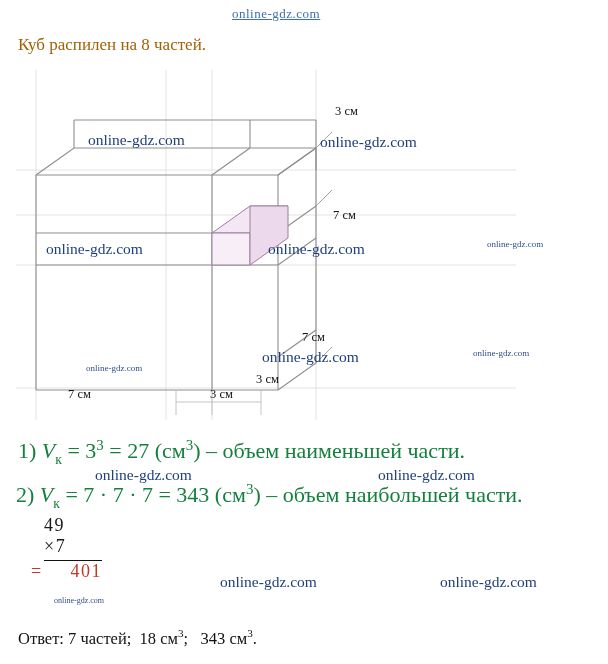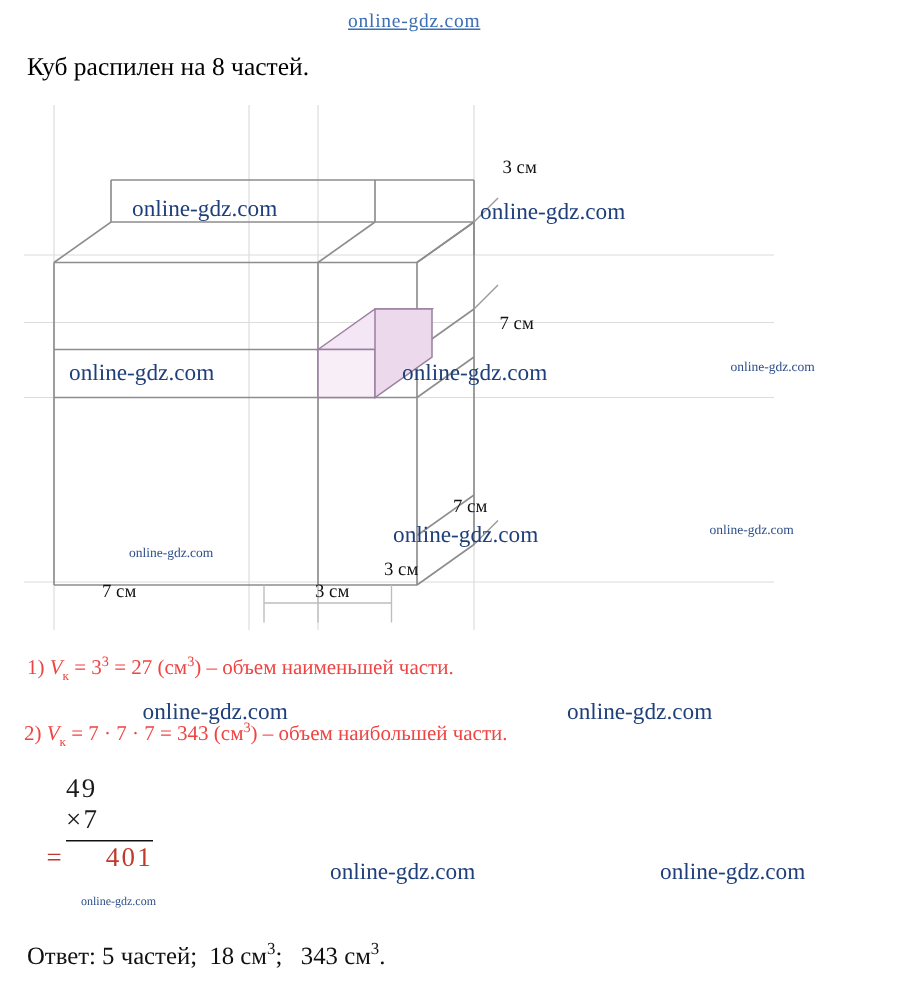--- a/index.html
+++ b/index.html
@@ -46,26 +46,26 @@
   .wm-tiny {
     font-size: 8px;
     color: #2f4f8a;
   }
   
   .headline {
     position: absolute;
     left: 18px;
     top: 35px;
     font-size: 17px;
-    color: #000000;
+    color: #a16207;
   }
   .line {
     position: absolute;
-    font-size: 14px;
-    color: #ef4444;
+    font-size: 22px;
+    color: #15803d;
     white-space: nowrap;
   }
   .var {
     font-style: italic;
   }
   sup {
     font-size: 0.68em;
     vertical-align: super;
   }
   sub {
@@ -225,21 +225,21 @@
     <div class="row">×7</div>
     <div class="rule"></div>
     <div class="result">
       <span class="eq">=</span>
       <span>401</span>
     </div>
   </div>
 
   <div class="answer">
     <span>Ответ:</span>
-    <span>5 частей;</span>&nbsp;
+    <span>7 частей;</span>&nbsp;
     <span>18 см</span><sup>3</sup><span>;</span>&nbsp;&nbsp;
     <span>343 см</span><sup>3</sup><span>.</span>
   </div>
 
   <div id="wm-layer">
       <div class="wm wm-big" style="left: 88px; top: 131px;">online-gdz.com</div>
       <div class="wm wm-big" style="left: 320px; top: 133px;">online-gdz.com</div>
       <div class="wm wm-big" style="left: 46px; top: 240px;">online-gdz.com</div>
       <div class="wm wm-big" style="left: 268px; top: 240px;">online-gdz.com</div>
       <div class="wm wm-small" style="left: 487px; top: 239px;">online-gdz.com</div>

